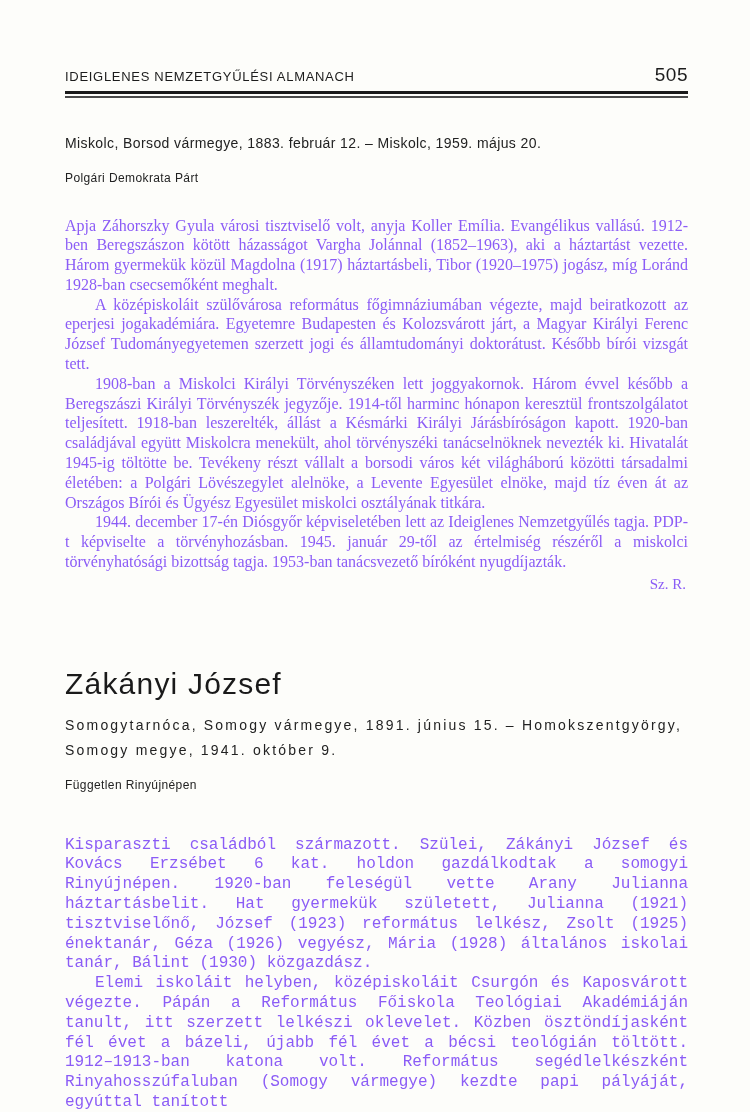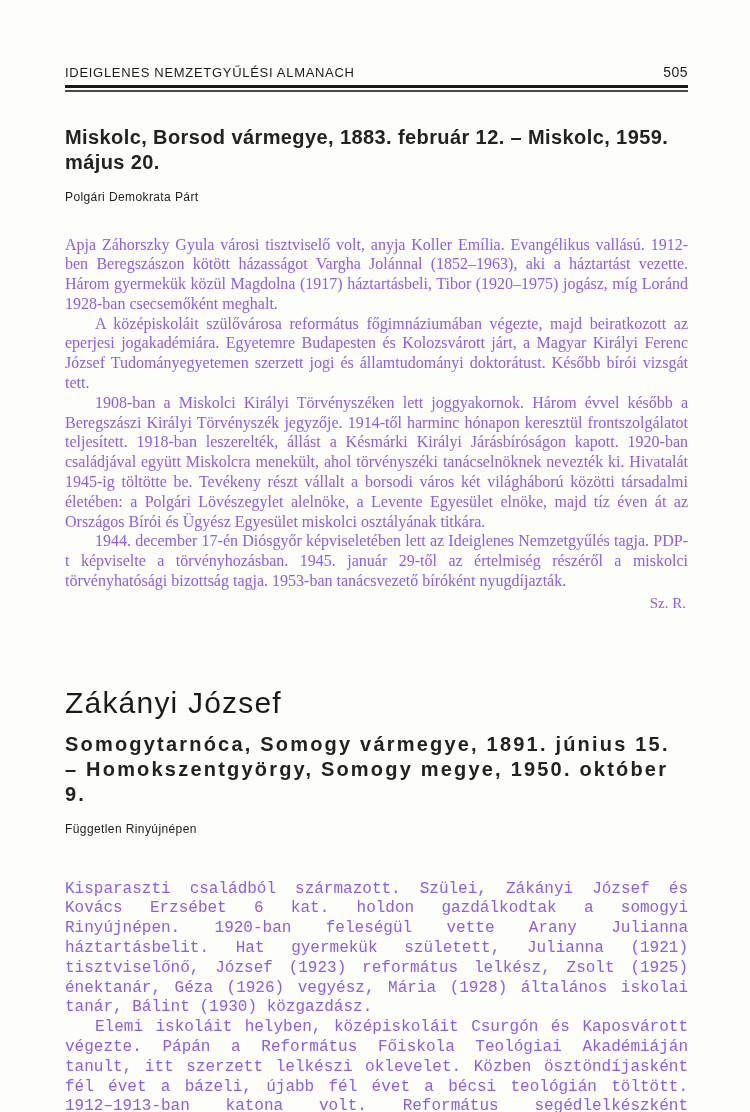--- a/index.html
+++ b/index.html
@@ -21,21 +21,21 @@
   .running-header {
     display: flex;
     justify-content: space-between;
     align-items: baseline;
     font-family: "Liberation Sans", sans-serif;
     font-size: 13px;
     letter-spacing: 0.7px;
     color: #1c1c1c;
   }
   .running-header .pagenum {
-    font-size: 14px;
+    font-size: 19px;
     letter-spacing: 0.5px;
   }
   .rule-thick {
     height: 3px;
     background: #1a1a1a;
     margin-top: 5px;
   }
   .rule-thin {
     height: 1.5px;
     background: #4a4a4a;
@@ -52,22 +52,22 @@
     margin: 0;
     font-family: "Liberation Sans", sans-serif;
     font-weight: 300;
     font-size: 30px;
     letter-spacing: 1.2px;
     color: #1a1a1a;
   }
   .bio .vitals {
     margin: 12px 0 0 0;
     font-family: "Liberation Sans", sans-serif;
-    font-weight: 700;
-    font-size: 20px;
+    font-weight: 400;
+    font-size: 14px;
     line-height: 25px;
     letter-spacing: 0.4px;
     color: #222;
   }
   .bio .vitals.spaced {
     letter-spacing: 2.2px;
   }
   .bio .party {
     margin: 15px 0 0 0;
     font-family: "Liberation Sans", sans-serif;
@@ -122,21 +122,21 @@
       <p class="first">Apja Záhorszky Gyula városi tisztviselő volt, anyja Koller Emília. Evangélikus vallású. 1912-ben Beregszászon kötött házasságot Vargha Jolánnal (1852–1963), aki a háztartást vezette. Három gyermekük közül Magdolna (1917) háztartásbeli, Tibor (1920–1975) jogász, míg Loránd 1928-ban csecsemőként meghalt.</p>
       <p>A középiskoláit szülővárosa református főgimnáziumában végezte, majd beiratkozott az eperjesi jogakadémiára. Egyetemre Budapesten és Kolozsvárott járt, a Magyar Királyi Ferenc József Tudományegyetemen szerzett jogi és államtudományi doktorátust. Később bírói vizsgát tett.</p>
       <p>1908-ban a Miskolci Királyi Törvényszéken lett joggyakornok. Három évvel később a Beregszászi Királyi Törvényszék jegyzője. 1914-től harminc hónapon keresztül frontszolgálatot teljesített. 1918-ban leszerelték, állást a Késmárki Királyi Járásbíróságon kapott. 1920-ban családjával együtt Miskolcra menekült, ahol törvényszéki tanácselnöknek nevezték ki. Hivatalát 1945-ig töltötte be. Tevékeny részt vállalt a borsodi város két világháború közötti társadalmi életében: a Polgári Lövészegylet alelnöke, a Levente Egyesület elnöke, majd tíz éven át az Országos Bírói és Ügyész Egyesület miskolci osztályának titkára.</p>
       <p>1944. december 17-én Diósgyőr képviseletében lett az Ideiglenes Nemzetgyűlés tagja. PDP-t képviselte a törvényhozásban. 1945. január 29-től az értelmiség részéről a miskolci törvényhatósági bizottság tagja. 1953-ban tanácsvezető bíróként nyugdíjazták.</p>
       <p class="signature">Sz. R.</p>
     </div>
   </section>
 
   <section class="bio">
     <h1>Zákányi József</h1>
-    <p class="vitals spaced">Somogytarnóca, Somogy vármegye, 1891. június 15. – Homokszentgyörgy, Somogy megye, 1950. október 9.</p>
+    <p class="vitals spaced">Somogytarnóca, Somogy vármegye, 1891. június 15. – Homokszentgyörgy, Somogy megye, 1941. október 9.</p>
     <p class="party">Független Rinyújnépen</p>
     <div class="bio-body">
       <p class="first">Kisparaszti családból származott. Szülei, Zákányi József és Kovács Erzsébet 6 kat. holdon gazdálkodtak a somogyi Rinyújnépen. 1920-ban feleségül vette Arany Julianna háztartásbelit. Hat gyermekük született, Julianna (1921) tisztviselőnő, József (1923) református lelkész, Zsolt (1925) énektanár, Géza (1926) vegyész, Mária (1928) általános iskolai tanár, Bálint (1930) közgazdász.</p>
       <p>Elemi iskoláit helyben, középiskoláit Csurgón és Kaposvárott végezte. Pápán a Református Főiskola Teológiai Akadémiáján tanult, itt szerzett lelkészi oklevelet. Közben ösztöndíjasként fél évet a bázeli, újabb fél évet a bécsi teológián töltött. 1912–1913-ban katona volt. Református segédlelkészként Rinyahosszúfaluban (Somogy vármegye) kezdte papi pályáját, egyúttal tanított</p>
     </div>
   </section>
 
 </div>
 
 </body></html>

